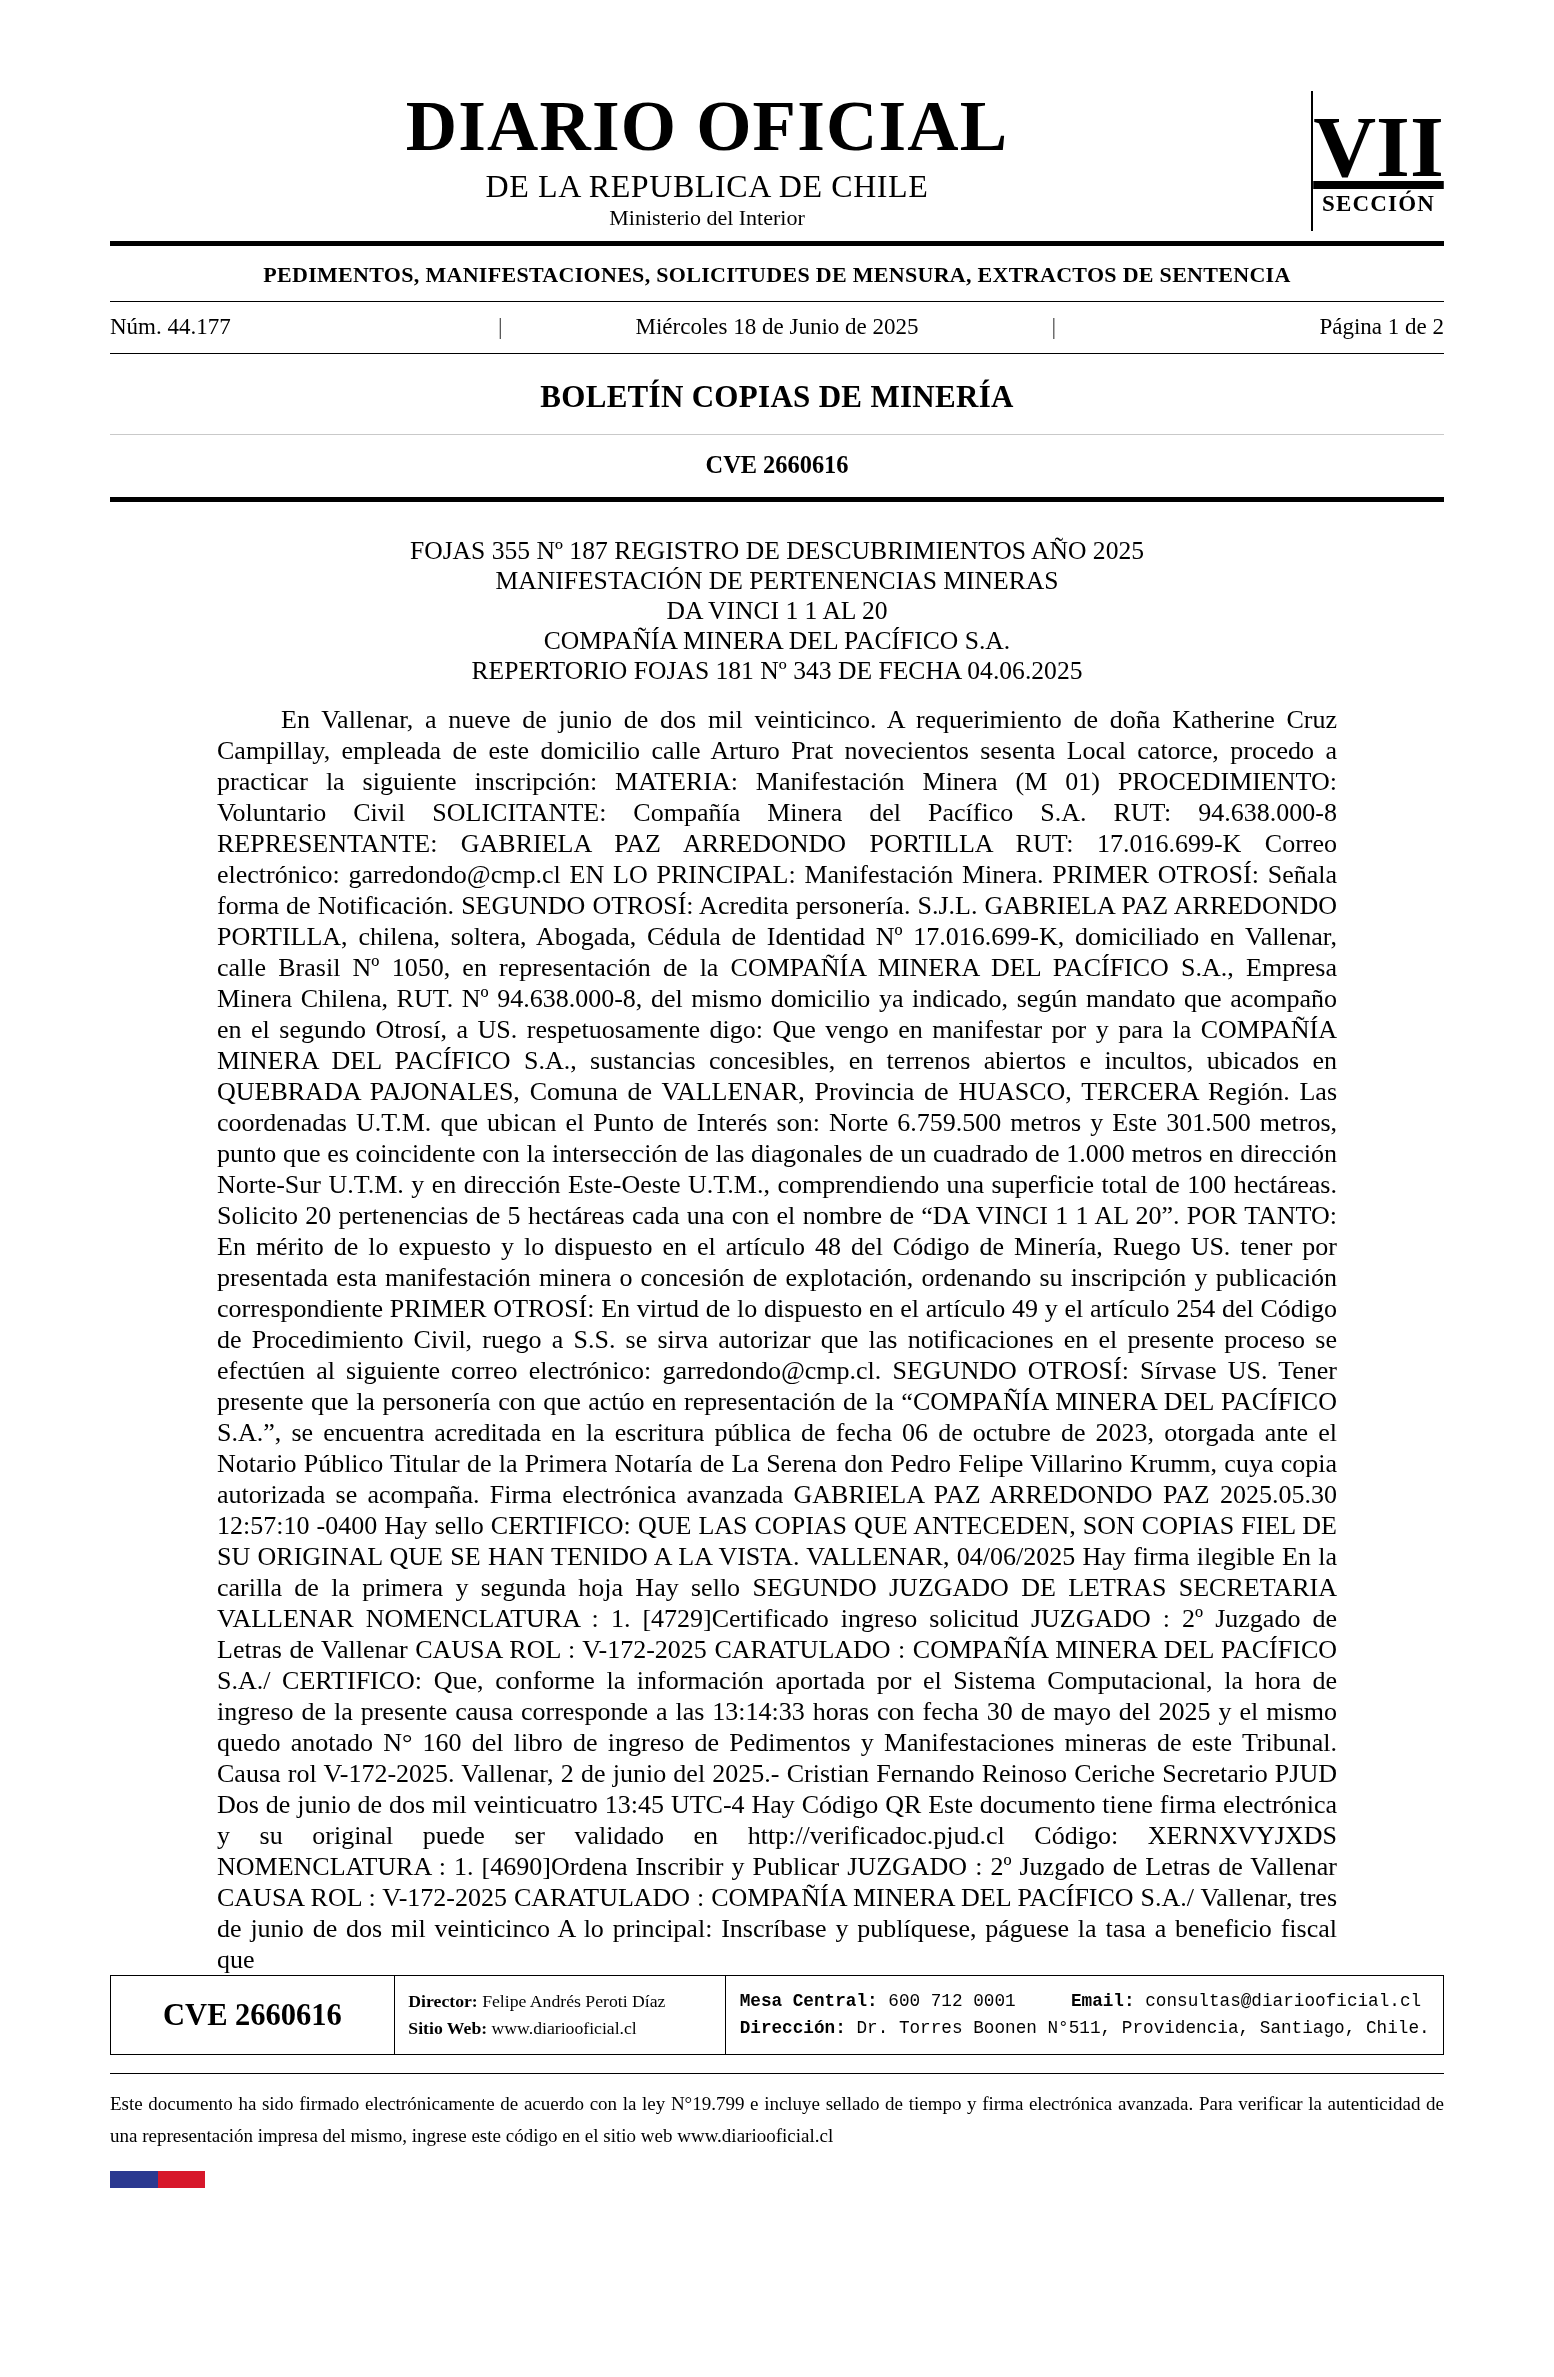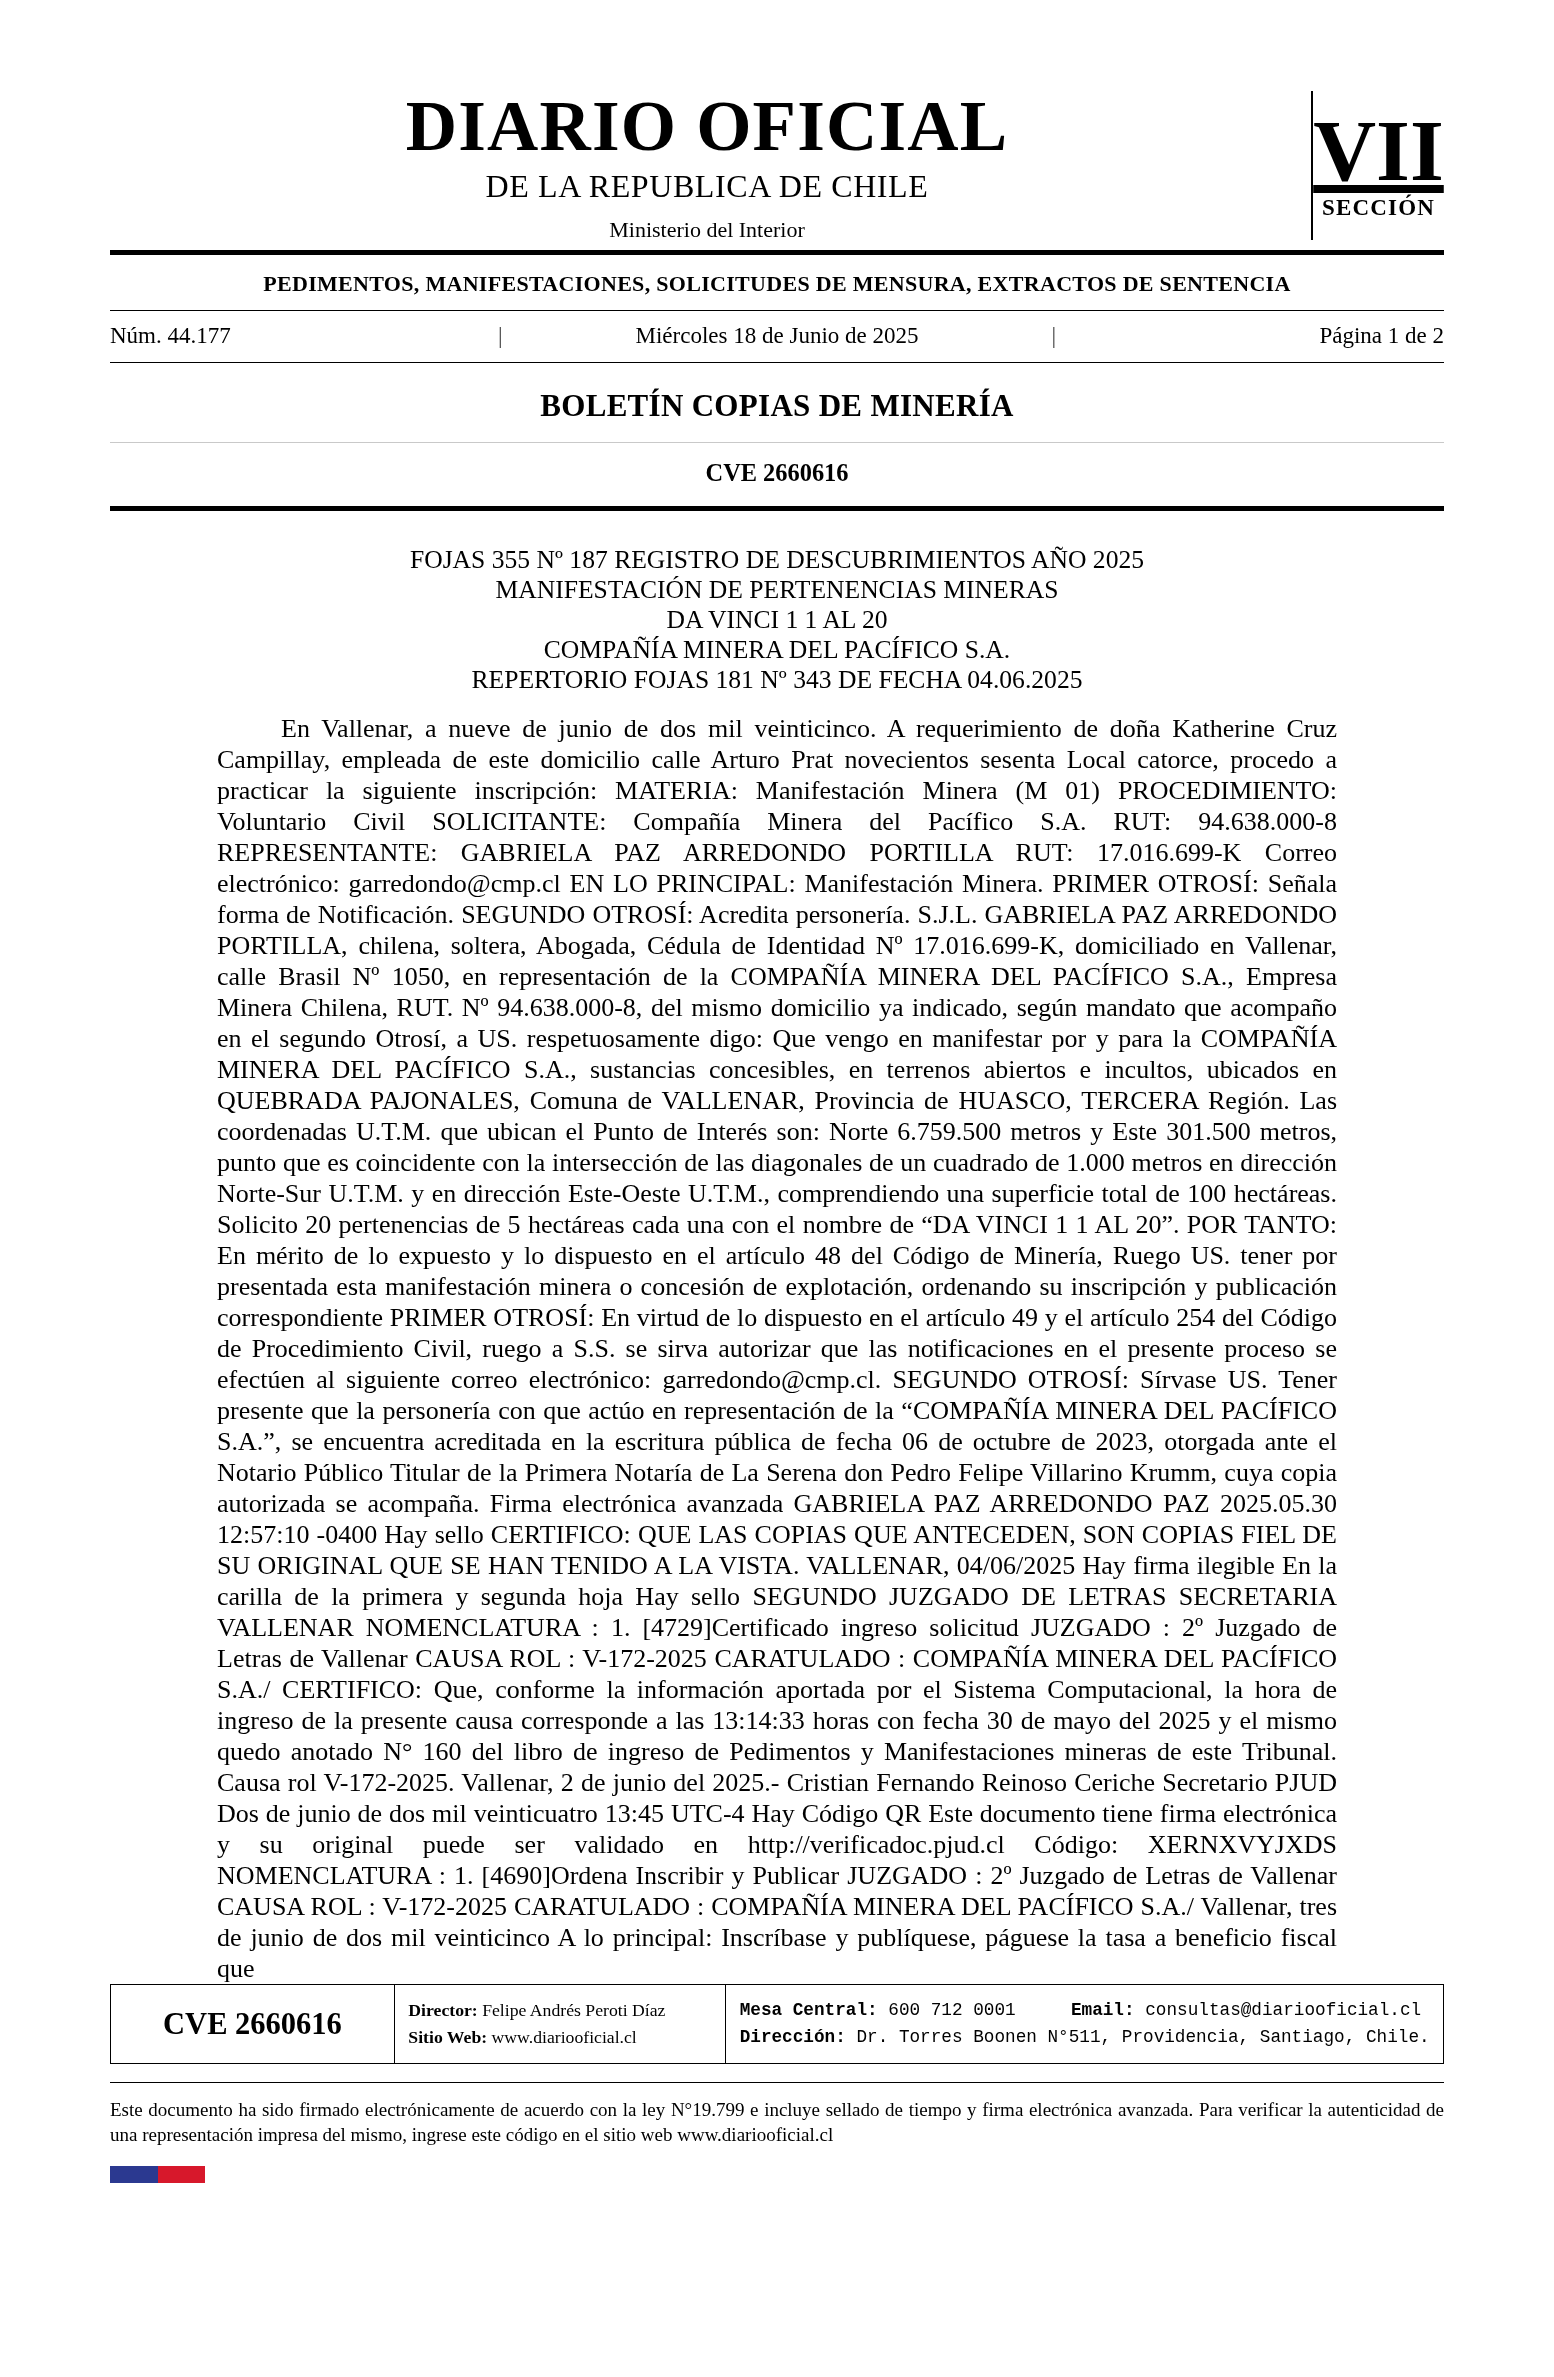--- a/index.html
+++ b/index.html
@@ -13,21 +13,21 @@
     width:1554px; height:1856px;
     padding:91px 110px 18.3px 110px;
     display:flex; flex-direction:column;
   }
 
   
   .masthead { position:relative; height:149px; }
   .mast-left { width:100%; height:100%; text-align:center; padding-right:140px; }
   .mast-title { font-size:71px; font-weight:bold; letter-spacing:1.2px; line-height:1.0; }
   .mast-sub   { font-size:32px;  margin-top:6.1px; letter-spacing:0.6px; }
-  .mast-min   { font-size:22px;  margin-top:12px; }
+  .mast-min   { font-size:22px;  margin-top:0; }
   .mast-right {
     position:absolute; right:0; top:0; bottom:0; width:133px;
     border-left:2.4px solid #000;
     display:flex; flex-direction:column; align-items:center; justify-content:center;
   }
   .mast-numeral { font-size:87px; font-weight:bold; line-height:0.95;text-decoration:underline; }
   .mast-section { font-size:23px; font-weight:bold; letter-spacing:1.2px; margin-top:2.4px; }
 
   
   .rule-double { border-top:4.3px solid #000; border-bottom:1.8px solid #000; height:8px; }
@@ -73,21 +73,21 @@
   .fb-sep { border-left:1.8px solid #000; }
   .fb-col { padding:8.5px 13.4px; font-size:17.7px; line-height:1.55; display:flex; flex-direction:column; justify-content:center; }
   .fb-col-a { width:354px; }
   .fb-col-b { flex:1;font-family:Liberation Mono, monospace; }
   .fb-row { white-space:nowrap; }
   .fb-row b { font-weight:bold; }
   .fb-gap { display:inline-block; width:34px; }
 
   .legal-rule { margin-top:18.3px; }
   .legal-text {
-    margin-top:13.4px; font-size:19px; line-height:25px; text-align:justify;
+    margin-top:13.4px; font-size:19px; line-height:32px; text-align:justify;
   }
 
   .flag { margin-top:19.5px; height:16.5px; display:flex; width:95px; }
   .flag-seg { height:100%; }
   .flag-seg-blue { width:48px; }
   .flag-seg-red  { width:48px; }
 </style>
 </head>
 <body>
 

